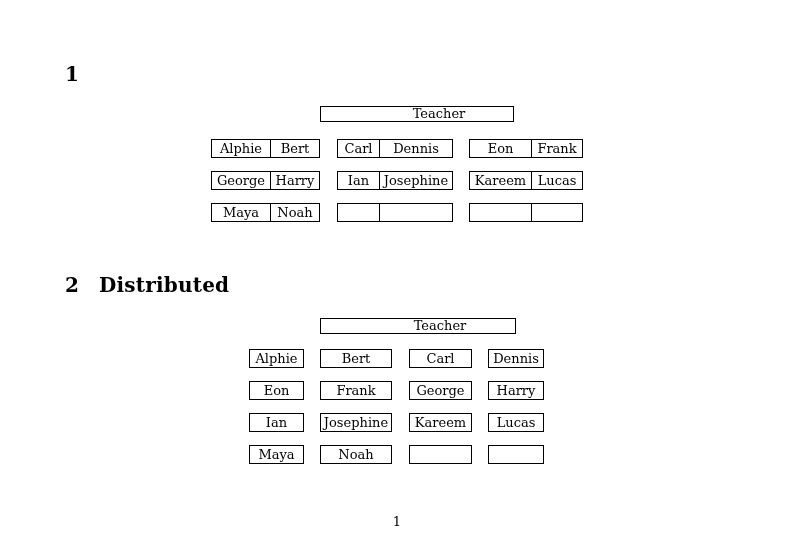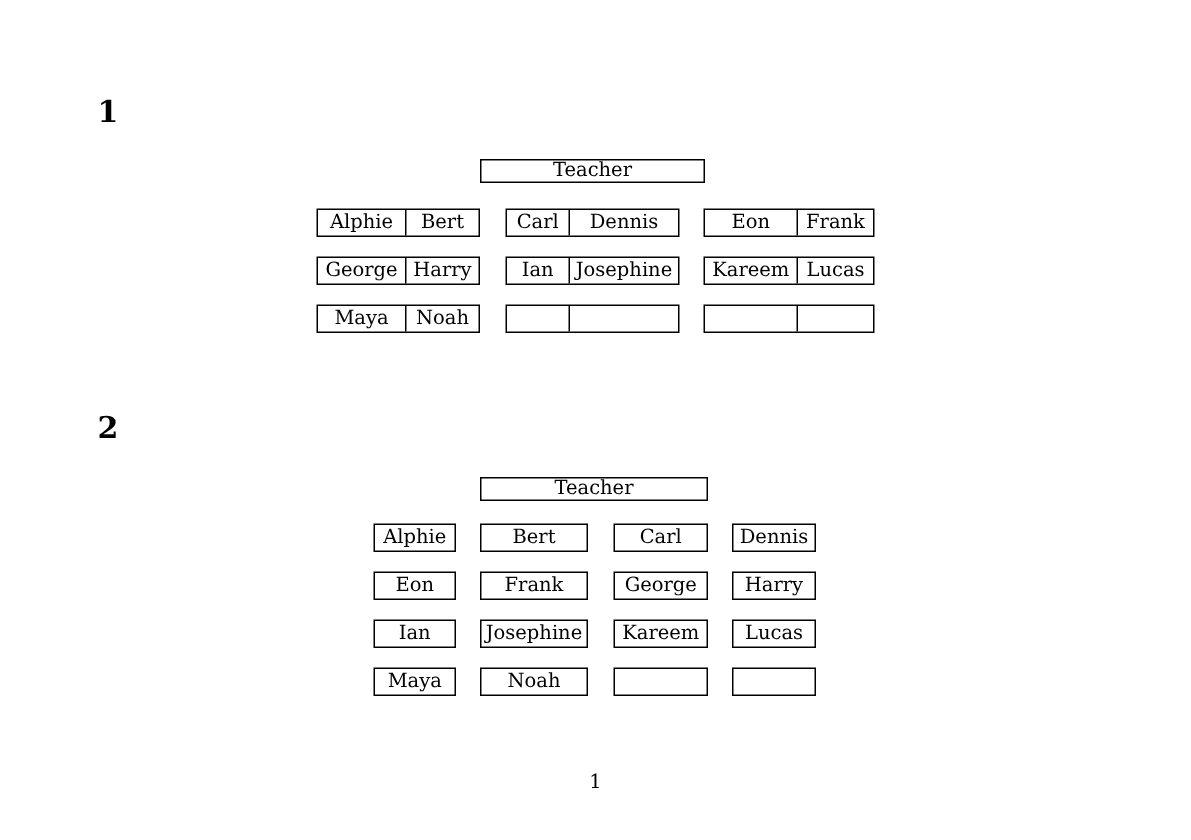--- a/index.html
+++ b/index.html
@@ -9,21 +9,21 @@
     margin:0 auto;
   }
   .sec{
     position:absolute;left:65px;margin:0;display:flex;
     font-size:20px;font-weight:bold;letter-spacing:0.2px;
   }
   .secnum{display:inline-block;width:34px;}
   .teacher{
     position:absolute;height:14px;border:1px solid #000;background:#fff;
     display:flex;align-items:center;justify-content:center;
-    font-size:13px;line-height:14px;
+    font-size:13px;line-height:14px;padding-left:44px;
   }
   .pair{
     position:absolute;height:17px;border:1px solid #000;background:#fff;
     display:flex;
   }
   .cell{
     display:flex;align-items:center;justify-content:center;
     font-size:13px;line-height:17px;white-space:nowrap;
   }
   .cell:first-child{border-right:1px solid #000;}
@@ -91,20 +91,21 @@
       <span class="cell">Lucas</span>
     </div>
     <div class="pair s3" style="left:469px;top:203px">
       <span class="cell"></span>
       <span class="cell"></span>
     </div>
   </div>
 
   <h2 class="sec" style="top:273px">
     <span class="secnum">2</span>
+    <span>Distributed</span>
   </h2>
 
   <div>
     <div class="teacher" style="left:320px;top:318px;width:150px">Teacher</div>
 
     <div class="box c1" style="top:349px">Alphie</div>
     <div class="box c2" style="top:349px">Bert</div>
     <div class="box c3" style="top:349px">Carl</div>
     <div class="box c4" style="top:349px">Dennis</div>
 

